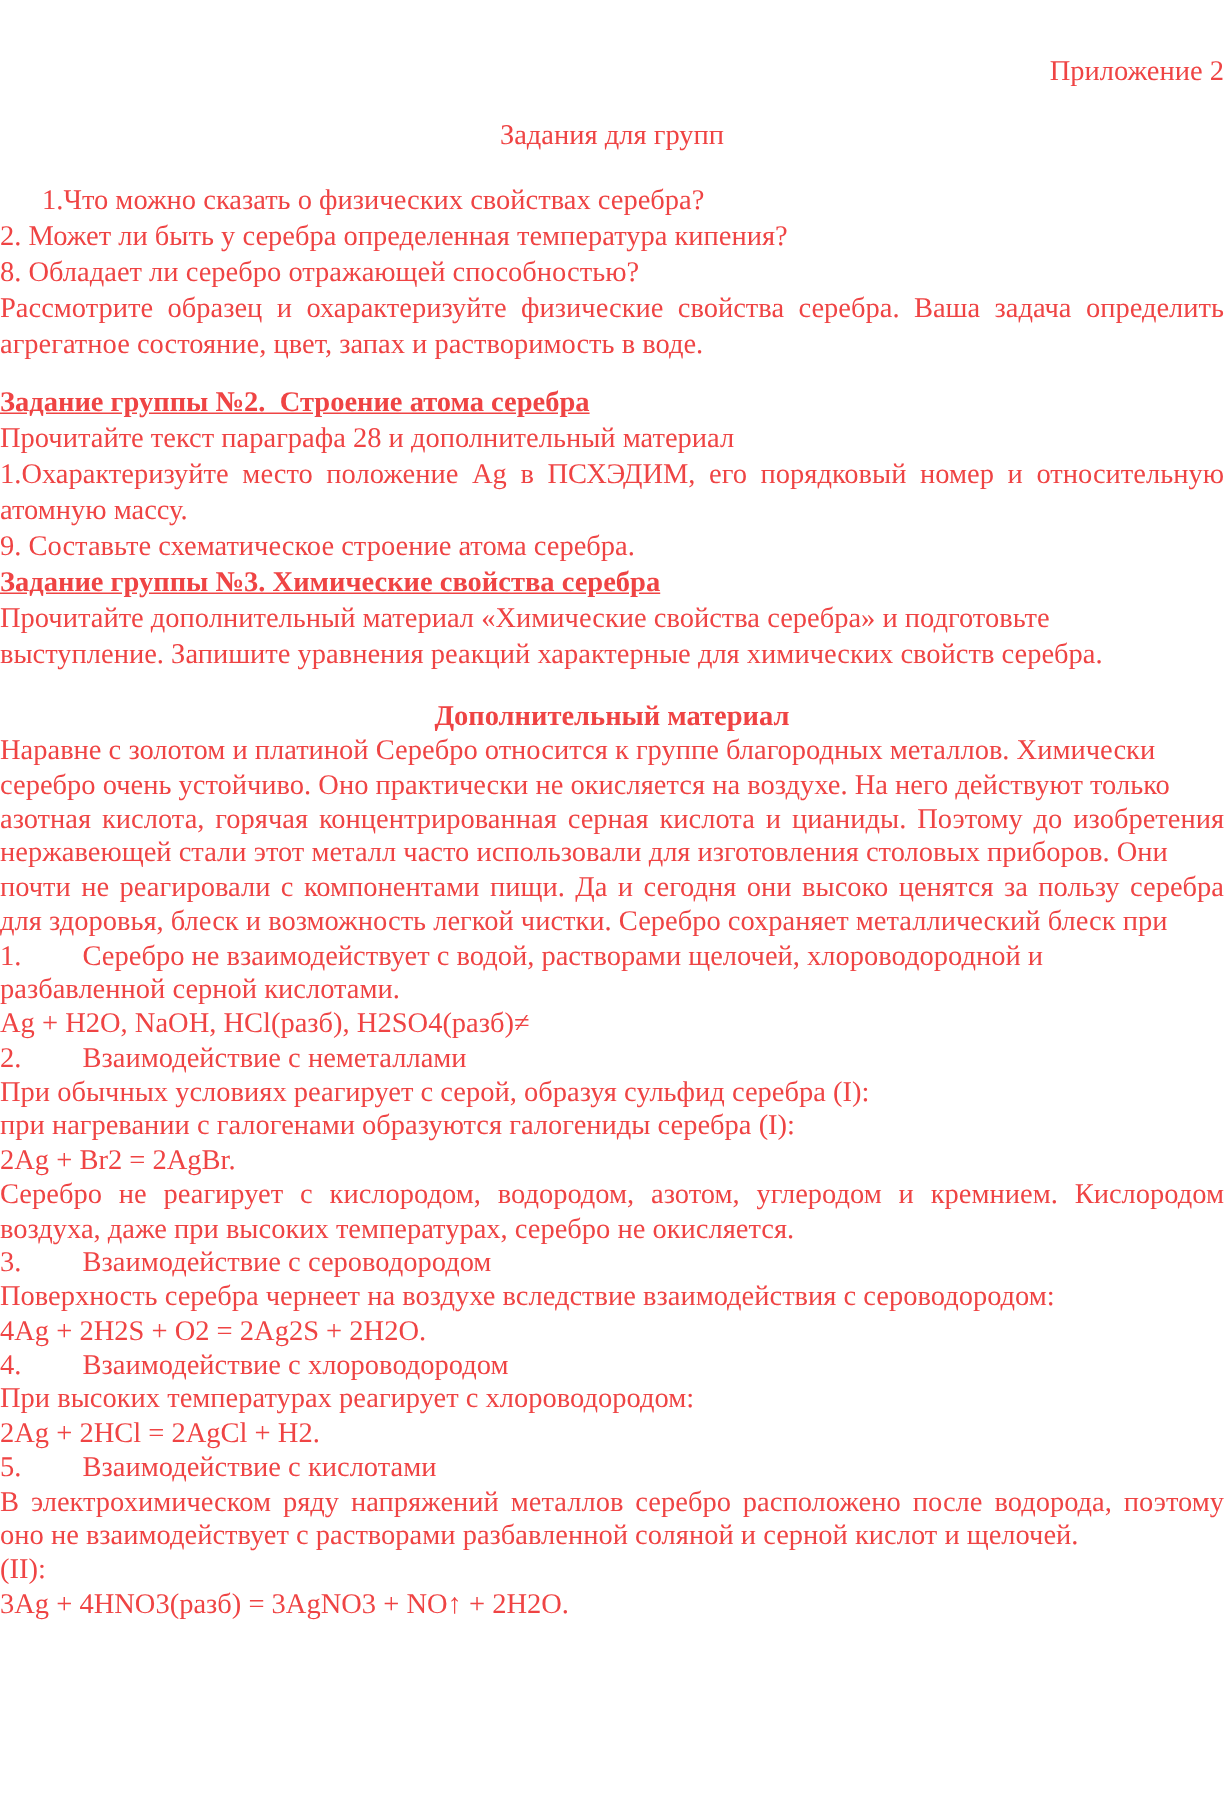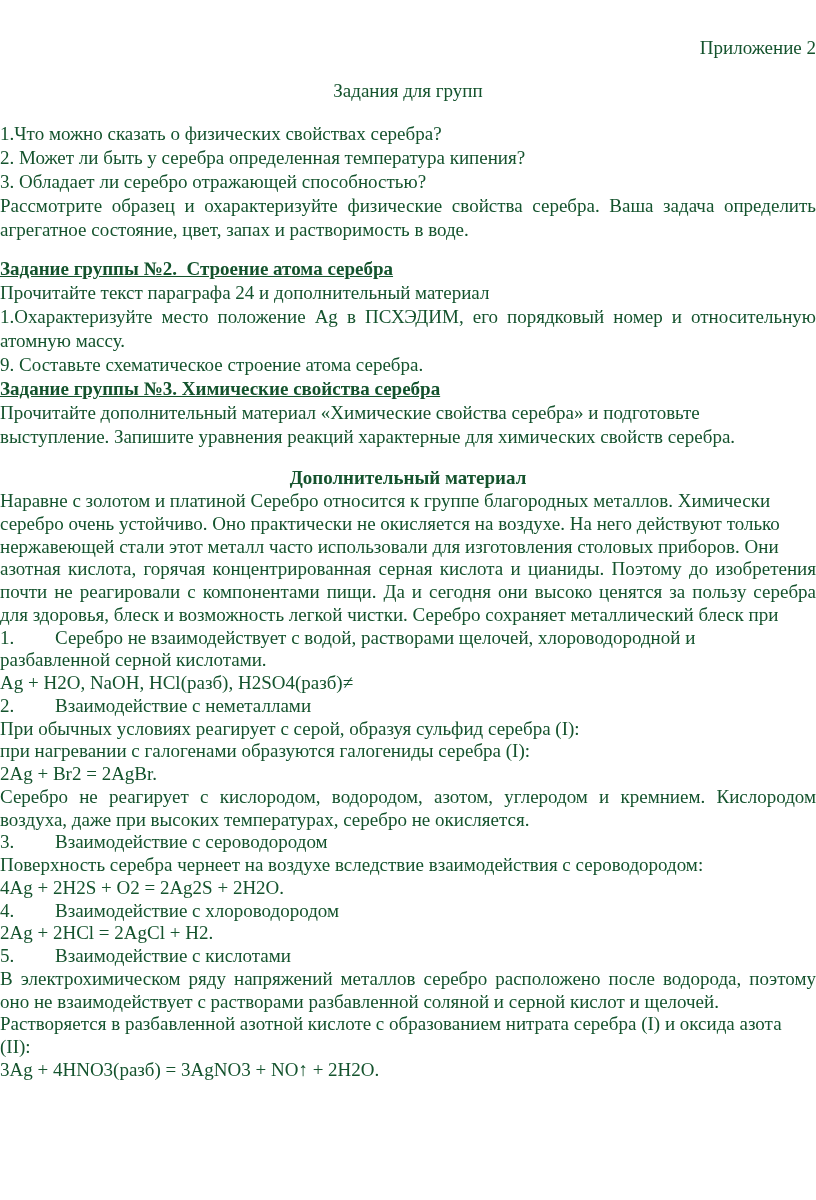--- a/index.html
+++ b/index.html
@@ -11,21 +11,21 @@
     width: 816px;
     height: 1200px;
     overflow: hidden;
   }
   .page {
     width: 816px;
     height: 1200px;
     padding-top: 36px;
     box-sizing: border-box;
     background: #ffffff;
-    color: #14532d;
+    color: #ef4444;
     font-family: "Liberation Serif", "DejaVu Serif", serif;
     font-size: 19px;
     overflow: hidden;
   }
   .sec-a { line-height: 24px; }
   .sec-b { line-height: 22.75px; }
   .ln {
     white-space: pre-wrap;
     overflow: hidden;
   }
@@ -51,56 +51,56 @@
     width: 55px;
   }
 </style>
 </head>
 <body>
 
 <div class="page">
   <div class="sec-a">
       <div class="ln plain right">Приложение 2</div>
       <div class="ln plain center" style="margin-top: 19px;">Задания для групп</div>
-      <div class="ln plain" style="margin-top: 19px;">1.Что можно сказать о физических свойствах серебра?</div>
+      <div class="ln plain" style="margin-top: 19px; padding-left: 28px;">1.Что можно сказать о физических свойствах серебра?</div>
       <div class="ln plain">2. Может ли быть у серебра определенная температура кипения?</div>
-      <div class="ln plain">3. Обладает ли серебро отражающей способностью?</div>
+      <div class="ln plain">8. Обладает ли серебро отражающей способностью?</div>
       <div class="ln jline">Рассмотрите образец и охарактеризуйте физические свойства серебра. Ваша задача определить</div>
       <div class="ln plain">агрегатное состояние, цвет, запах и растворимость в воде.</div>
       <div class="ln heading" style="margin-top: 15px;">Задание группы №2.  Строение атома серебра</div>
-      <div class="ln plain">Прочитайте текст параграфа 24 и дополнительный материал</div>
+      <div class="ln plain">Прочитайте текст параграфа 28 и дополнительный материал</div>
       <div class="ln jline">1.Охарактеризуйте место положение Ag в ПСХЭДИМ, его порядковый номер и относительную</div>
       <div class="ln plain">атомную массу.</div>
       <div class="ln plain">9. Составьте схематическое строение атома серебра.</div>
       <div class="ln heading" style="">Задание группы №3. Химические свойства серебра</div>
       <div class="ln plain">Прочитайте дополнительный материал «Химические свойства серебра» и подготовьте</div>
       <div class="ln plain">выступление. Запишите уравнения реакций характерные для химических свойств серебра.</div>
       <div class="ln plain subtitle" style="margin-top: 17px;">Дополнительный материал</div>
     </div>
   <div class="sec-b">
       <div class="ln plain">Наравне с золотом и платиной Серебро относится к группе благородных металлов. Химически</div>
       <div class="ln plain">серебро очень устойчиво. Оно практически не окисляется на воздухе. На него действуют только</div>
+      <div class="ln jline">азотная кислота, горячая концентрированная серная кислота и цианиды. Поэтому до изобретения</div>
       <div class="ln plain">нержавеющей стали этот металл часто использовали для изготовления столовых приборов. Они</div>
-      <div class="ln jline">азотная кислота, горячая концентрированная серная кислота и цианиды. Поэтому до изобретения</div>
       <div class="ln jline">почти не реагировали с компонентами пищи. Да и сегодня они высоко ценятся за пользу серебра</div>
       <div class="ln plain">для здоровья, блеск и возможность легкой чистки. Серебро сохраняет металлический блеск при</div>
       <div class="ln numline"><span class="num">1.</span><span>Серебро не взаимодействует с водой, растворами щелочей, хлороводородной и</span></div>
       <div class="ln plain">разбавленной серной кислотами.</div>
       <div class="ln plain">Ag + H2O, NaOH, HCl(разб), H2SO4(разб)≠</div>
       <div class="ln numline"><span class="num">2.</span><span>Взаимодействие с неметаллами</span></div>
       <div class="ln plain">При обычных условиях реагирует с серой, образуя сульфид серебра (I):</div>
       <div class="ln plain">при нагревании с галогенами образуются галогениды серебра (I):</div>
       <div class="ln plain">2Ag + Br2 = 2AgBr.</div>
       <div class="ln jline">Серебро не реагирует с кислородом, водородом, азотом, углеродом и кремнием. Кислородом</div>
       <div class="ln plain">воздуха, даже при высоких температурах, серебро не окисляется.</div>
       <div class="ln numline"><span class="num">3.</span><span>Взаимодействие с сероводородом</span></div>
       <div class="ln plain">Поверхность серебра чернеет на воздухе вследствие взаимодействия с сероводородом:</div>
       <div class="ln plain">4Ag + 2H2S + O2 = 2Ag2S + 2H2O.</div>
       <div class="ln numline"><span class="num">4.</span><span>Взаимодействие с хлороводородом</span></div>
+      <div class="ln plain">При высоких температурах реагирует с хлороводородом:</div>
       <div class="ln plain">2Ag + 2HCl = 2AgCl + H2.</div>
       <div class="ln numline"><span class="num">5.</span><span>Взаимодействие с кислотами</span></div>
       <div class="ln jline">В электрохимическом ряду напряжений металлов серебро расположено после водорода, поэтому</div>
       <div class="ln plain">оно не взаимодействует с растворами разбавленной соляной и серной кислот и щелочей.</div>
-      <div class="ln plain">Растворяется в разбавленной азотной кислоте с образованием нитрата серебра (I) и оксида азота</div>
       <div class="ln plain">(II):</div>
       <div class="ln plain">3Ag + 4HNO3(разб) = 3AgNO3 + NO↑ + 2H2O.</div>
     </div>
 </div>
 
 </body></html>

